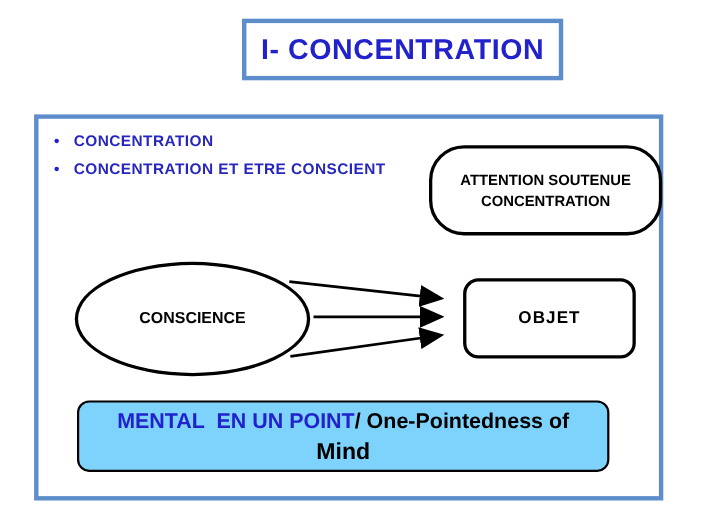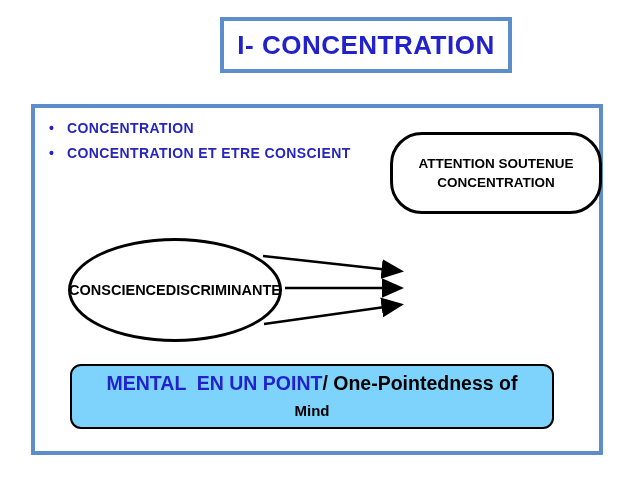--- a/index.html
+++ b/index.html
@@ -60,21 +60,21 @@
     color:#000;font-size:15.5px;font-weight:bold;letter-spacing:1px;white-space:nowrap;
   }
   
   .bottom-box{
     position:absolute;left:35px;top:256px;width:484px;height:65px;
     border:2.5px solid #000;border-radius:11px;background:#7dd3fc;box-sizing:border-box;
     display:flex;flex-direction:column;align-items:center;justify-content:center;
     text-align:center;
   }
   .bottom-box .line1{font-size:19.5px;font-weight:bold;line-height:27px;white-space:pre;}
-  .bottom-box .line2{font-size:15px;font-weight:bold;line-height:27px;color:#000;}
+  .bottom-box .line2{font-size:21px;font-weight:bold;line-height:27px;color:#000;}
   .bottom-box .blue-part{color:#2222CC;white-space:pre;}
   .bottom-box .black-part{color:#000;white-space:pre;}
   
   .arrow-layer{position:absolute;left:0;top:0;width:640px;height:480px;pointer-events:none;}
 </style>
 </head>
 <body>
 
 <div class="slide">
 
@@ -95,23 +95,25 @@
       </div>
     </div>
 
     <div class="attention-box">
       <span class="line">ATTENTION SOUTENUE</span>
       <span class="line">CONCENTRATION</span>
     </div>
 
     <div class="ellipse">
       <span class="line">CONSCIENCE</span>
-      <span class="line">DISCRIMINANTE</span>
     </div>
 
+    <div class="objet-box">
+      <span class="label">OBJET</span>
+    </div>
 
     <div class="bottom-box">
       <div class="line1"><span class="blue-part">MENTAL  EN UN POINT</span><span class="black-part">/ One-Pointedness of</span></div>
       <div class="line2">Mind</div>
     </div>
 
   </div>
 
   <svg class="arrow-layer" width="640" height="480" viewBox="0 0 640 480">
     <defs>

